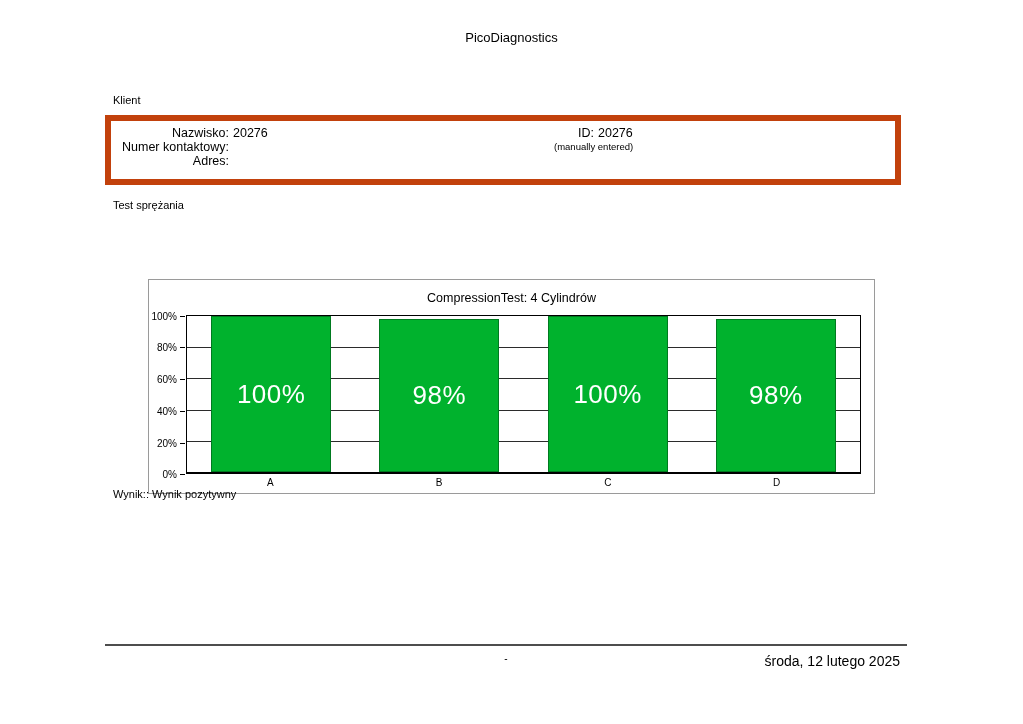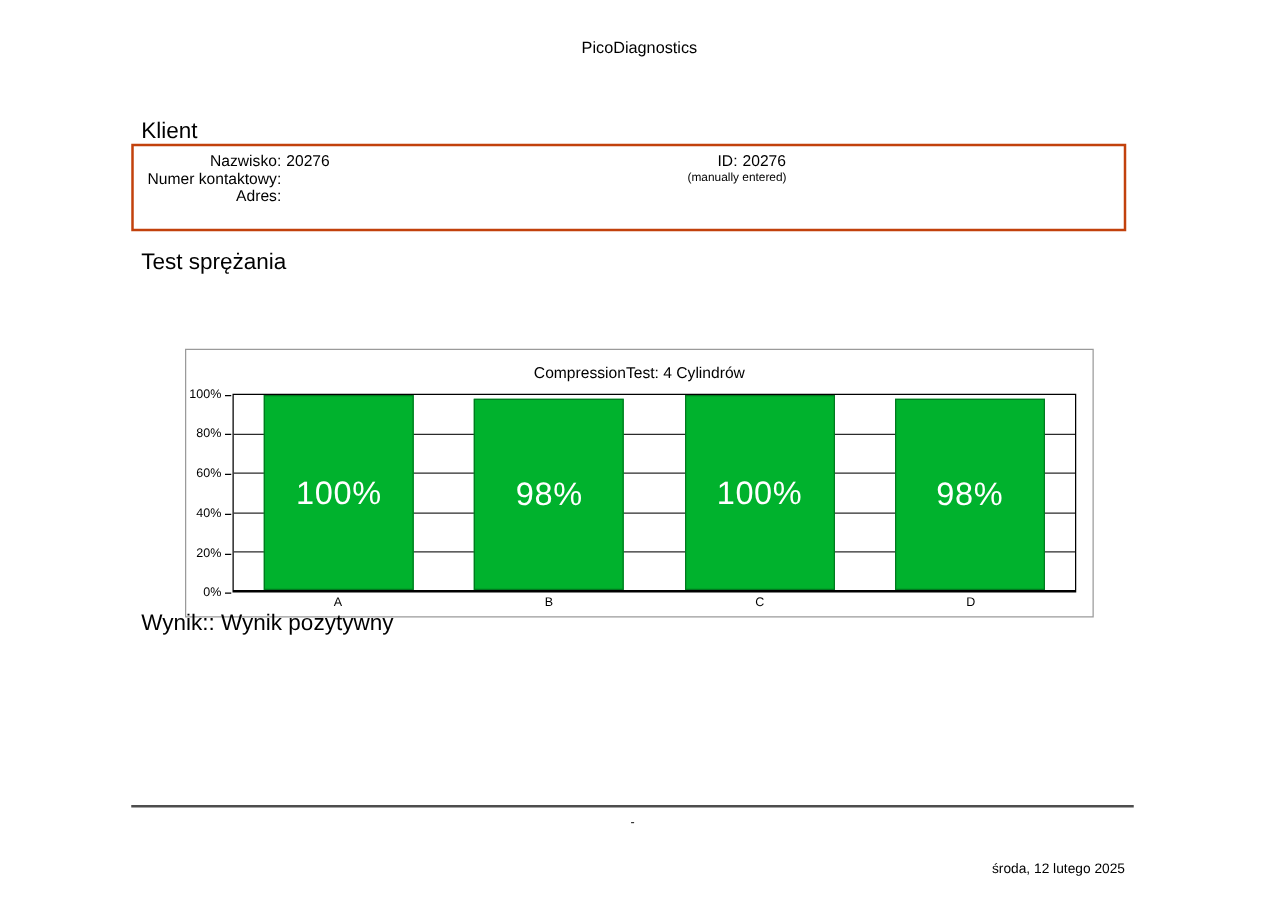--- a/index.html
+++ b/index.html
@@ -17,31 +17,31 @@
 
   
   .doc-title {
     position: absolute;
     top: 30px; left: 0; width: 100%;
     text-align: center;
     font-size: 13px;
   }
 
   
-  .section-label { position: absolute; font-size: 18px; }
+  .section-label { position: absolute; font-size: 11px; }
   .klient-label { top: 94px; left: 113px; }
   .test-label  { top: 199px; left: 113px; }
   .result-text { top: 488px; left: 113px; }
 
   
   .client-box {
     position: absolute;
     top: 115px; left: 105px;
     width: 796px; height: 70px;
-    border: 2px solid #c2410c;
+    border: 6px solid #c2410c;
     font-size: 12.5px;
   }
   .info-group { position: absolute; top: 5px; }
   .info-group.left  { left: 0; }
   .info-group.right { left: 395px; }
   .info-row { display: flex; line-height: 14px; }
   .info-label { text-align: right; }
   .info-group.left  .info-label { width: 118px; }
   .info-group.right .info-label { width: 88px; }
   .info-value { margin-left: 4px; white-space: nowrap; }
@@ -128,22 +128,21 @@
   }
   .footer-center {
     position: absolute;
     top: 653px; left: 105px; width: 802px;
     text-align: center;
     font-size: 10px;
   }
   .footer-date {
     position: absolute;
     top: 653px; right: 123px;
-    font-size: 11px;
-    margin-top: 36px;
+    font-size: 14px;
   }
 </style>
 </head>
 <body>
 
 <div class="page">
 
   <div class="doc-title">PicoDiagnostics</div>
 
   <div class="section-label klient-label">Klient</div>

